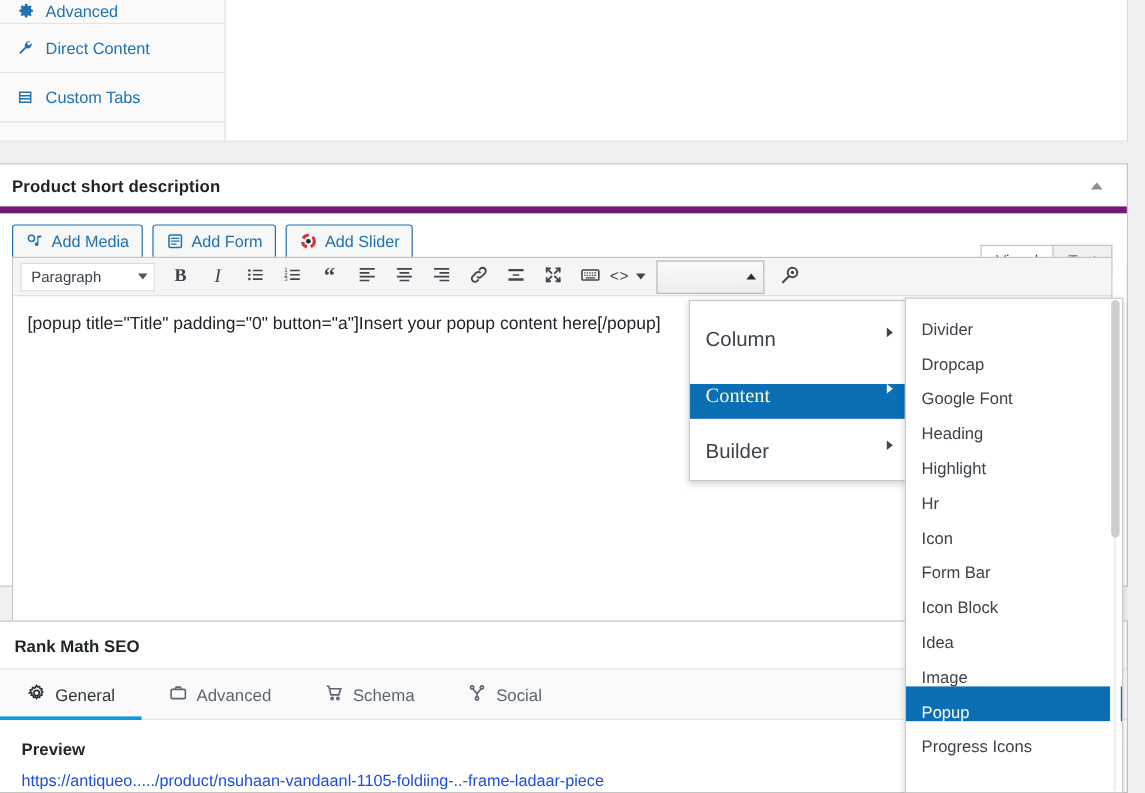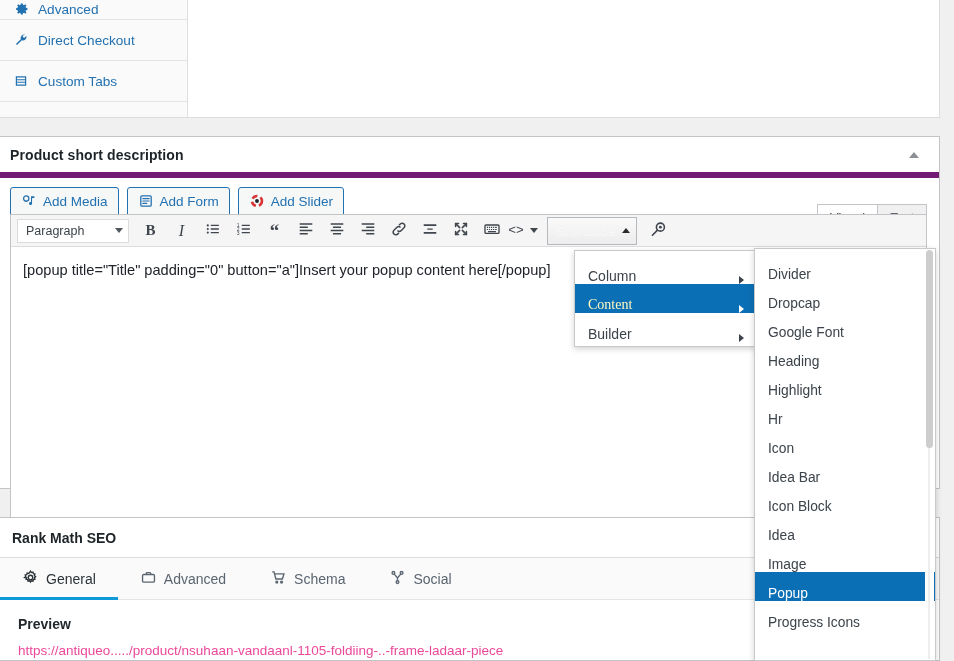--- a/index.html
+++ b/index.html
@@ -134,23 +134,23 @@
   
   .sc-menu {
     position: absolute; left: 574px; top: 250px; width: 182px;
     background: #fff;
     border: 1px solid #c9c9c9;
     box-shadow: 0 2px 6px rgba(0,0,0,.18);
     padding: 4px 0;
     z-index: 60;
   }
   .sc-item {
-    height: 29px; display: flex; align-items: flex-end; justify-content: space-between;
+    height: 29px; display: flex; align-items: flex-start; justify-content: space-between;
     padding: 0 11px 0 13px;
-    font-size: 14px; color: #3c434a; cursor: pointer;
+    font-size: 17px; color: #3c434a; cursor: pointer; margin-top: 18px;
   }
   .sc-item.active { background: #0b6fb5; color: #fef9c3; font-family: Liberation Serif, serif; }
   .sc-item .arr { width: 0; height: 0; border-top: 4px solid transparent; border-bottom: 4px solid transparent; border-left: 5px solid #3c434a; }
   .sc-item.active .arr { border-left-color: #fff; }
 
   
   .sc-sub {
     position: absolute; left: 754px; top: 248px; width: 182px; height: 413px;
     background: #fff;
     border: 1px solid #c9c9c9;
@@ -187,21 +187,21 @@
     position: relative;
   }
   .rm-tab svg { width: 17px; height: 17px; fill: none; stroke: #5a6570; stroke-width: 1.6; }
   .rm-tab.active { color: #2c3338; font-weight: normal; }
   .rm-tab.active svg { stroke: #2c3338; }
   .rm-tab.active::after {
     content: ""; position: absolute; left: 0; right: 0; bottom: -1px; height: 3px; background: #0d9ad8;
   }
   .rm-body { padding: 16px 18px 0 18px; }
   .rm-prev-label { font-size: 14px; font-weight: bold; color: #23282d; }
-  .rm-url { margin-top: 11px; font-size: 13.5px; color: #ec4899; white-space: nowrap; overflow: hidden; }
+  .rm-url { margin-top: 11px; font-size: 13.5px; color: #1d4ed8; white-space: nowrap; overflow: hidden; }
 
   .right-gutter { position: absolute; right: 0; top: 0; width: 14px; height: 661px; background: #f0f0f1; }
 </style>
 </head>
 <body>
 
 <div class="screen">
 
   <div class="top-panel">
     <div class="pd-tabs">
@@ -214,21 +214,21 @@
         </span>
         <span>Advanced</span>
       </div>
 
       <div class="pd-tab">
         <span class="ico">
           <svg viewBox="0 0 20 20">
               <path d="M15.2 3.2a4.6 4.6 0 00-5.5 5.8l-6 6 1.3 1.3 6-6a4.6 4.6 0 005.8-5.5l-2.4 2.4-1.9-.5-.5-1.9 3.2-1.6z"></path>
             </svg>
         </span>
-        <span>Direct Checkout</span>
+        <span>Direct Content</span>
       </div>
 
       <div class="pd-tab">
         <span class="ico">
           <svg viewBox="0 0 20 20">
               <path d="M3.5 4h13v12h-13V4zm1.5 1.5v2.2h10V5.5H5zm0 3.7v1.6h10V9.2H5zm0 3.1v2.2h10v-2.2H5z"></path>
             </svg>
         </span>
         <span>Custom Tabs</span>
       </div>
@@ -448,21 +448,21 @@
     <div class="sc-sub-item">
         <span>Highlight</span>
       </div>
     <div class="sc-sub-item">
         <span>Hr</span>
       </div>
     <div class="sc-sub-item">
         <span>Icon</span>
       </div>
     <div class="sc-sub-item">
-        <span>Idea Bar</span>
+        <span>Form Bar</span>
       </div>
     <div class="sc-sub-item">
         <span>Icon Block</span>
       </div>
     <div class="sc-sub-item">
         <span>Idea</span>
       </div>
     <div class="sc-sub-item">
         <span>Image</span>
       </div>

